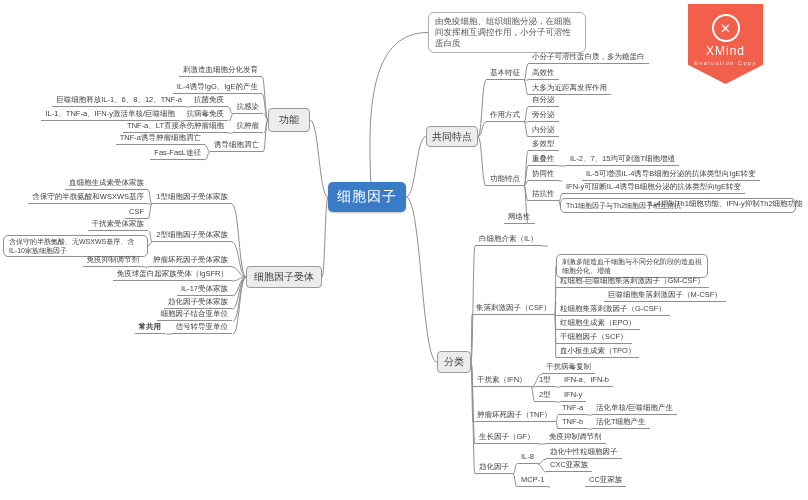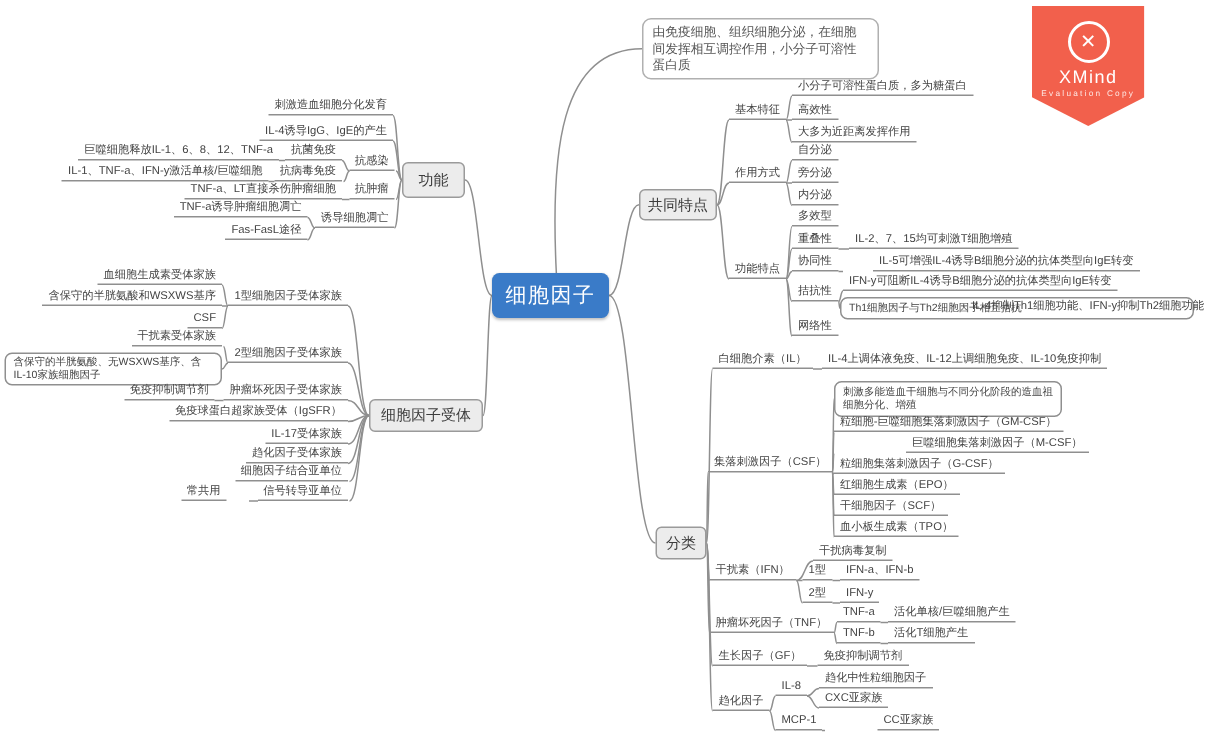--- a/index.html
+++ b/index.html
@@ -148,40 +148,39 @@
     <div class="node line right" style="left: 486px; bottom: 314px;">功能特点</div>
     <div class="node line right" style="left: 528px; bottom: 349px;">多效型</div>
     <div class="node line right" style="left: 528px; bottom: 334px;">重叠性</div>
     <div class="node line right" style="left: 566px; bottom: 334px;">IL-2、7、15均可刺激T细胞增殖</div>
     <div class="node line right" style="left: 528px; bottom: 319px;">协同性</div>
     <div class="node line right" style="left: 562px; bottom: 319px; margin-left: 20px;">IL-5可增强IL-4诱导B细胞分泌的抗体类型向IgE转变</div>
     <div class="node line right" style="left: 528px; bottom: 299px;">拮抗性</div>
     <div class="node line right" style="left: 562px; bottom: 306px;">IFN-y可阻断IL-4诱导B细胞分泌的抗体类型向IgE转变</div>
     <div class="node box right" style="left: 560px; top: 198px; width: 236px; height: 15px;">Th1细胞因子与Th2细胞因子相互拮抗</div>
     <div class="node plain right" style="left: 646px; bottom: 290px;">IL-4抑制Th1细胞功能、IFN-y抑制Th2细胞功能</div>
-    <div class="node line right" style="left: 528px; bottom: 276px;">网络性</div>
+    <div class="node line right" style="left: 504px; bottom: 276px;">网络性</div>
     <div class="node main left" style="right: 486px; top: 266px; width: 76px; height: 22px;">细胞因子受体</div>
     <div class="node line left" style="right: 576px; bottom: 296px;">1型细胞因子受体家族</div>
     <div class="node line left" style="right: 660px; bottom: 310px;">血细胞生成素受体家族</div>
     <div class="node line left" style="right: 660px; bottom: 296px;">含保守的半胱氨酸和WSXWS基序</div>
     <div class="node line left" style="right: 660px; bottom: 281px;">CSF</div>
     <div class="node line left" style="right: 576px; bottom: 258px;">2型细胞因子受体家族</div>
     <div class="node line left" style="right: 660px; bottom: 269px;">干扰素受体家族</div>
     <div class="node box left" style="right: 660px; top: 235px; width: 145px; height: 22px;">含保守的半胱氨酸、无WSXWS基序、含IL-10家族细胞因子</div>
     <div class="node line left" style="right: 576px; bottom: 233px;">肿瘤坏死因子受体家族</div>
     <div class="node line left" style="right: 665px; bottom: 233px;">免疫抑制调节剂</div>
     <div class="node line left" style="right: 576px; bottom: 219px;">免疫球蛋白超家族受体（IgSFR）</div>
     <div class="node line left" style="right: 576px; bottom: 204px; text-align: center;">IL-17受体家族</div>
     <div class="node line left" style="right: 576px; bottom: 191px;">趋化因子受体家族</div>
     <div class="node line left" style="right: 576px; bottom: 179px;">细胞因子结合亚单位</div>
     <div class="node line left" style="right: 576px; bottom: 166px;">信号转导亚单位</div>
-    <div class="node line left" style="right: 657px; bottom: 166px;">常共用</div>
+    <div class="node line left" style="right: 643px; bottom: 166px; font-weight: bold;">常共用</div>
     <div class="node main right" style="left: 437px; top: 351px; width: 34px; height: 22px;">分类</div>
     <div class="node line right" style="left: 475px; bottom: 254px;">白细胞介素（IL）</div>
-    <div class="node line right" style="left: 548px; bottom: 254px;">IL-4上调体液免疫、IL-12上调细胞免疫、IL-10免疫抑制</div>
     <div class="node line right" style="left: 472px; bottom: 185px;">集落刺激因子（CSF）</div>
     <div class="node box right" style="left: 556px; top: 254px; width: 152px; height: 24px;">刺激多能造血干细胞与不同分化阶段的造血祖细胞分化、增殖</div>
     <div class="node line right" style="left: 556px; bottom: 212px;">粒细胞-巨噬细胞集落刺激因子（GM-CSF）</div>
     <div class="node line right" style="left: 556px; bottom: 198px; margin-left: 48px;">巨噬细胞集落刺激因子（M-CSF）</div>
     <div class="node line right" style="left: 556px; bottom: 184px;">粒细胞集落刺激因子（G-CSF）</div>
     <div class="node line right" style="left: 556px; bottom: 170px;">红细胞生成素（EPO）</div>
     <div class="node line right" style="left: 556px; bottom: 156px;">干细胞因子（SCF）</div>
     <div class="node line right" style="left: 556px; bottom: 142px;">血小板生成素（TPO）</div>
     <div class="node line right" style="left: 473px; bottom: 113px;">干扰素（IFN）</div>
     <div class="node line right" style="left: 542px; bottom: 126px;">干扰病毒复制</div>

